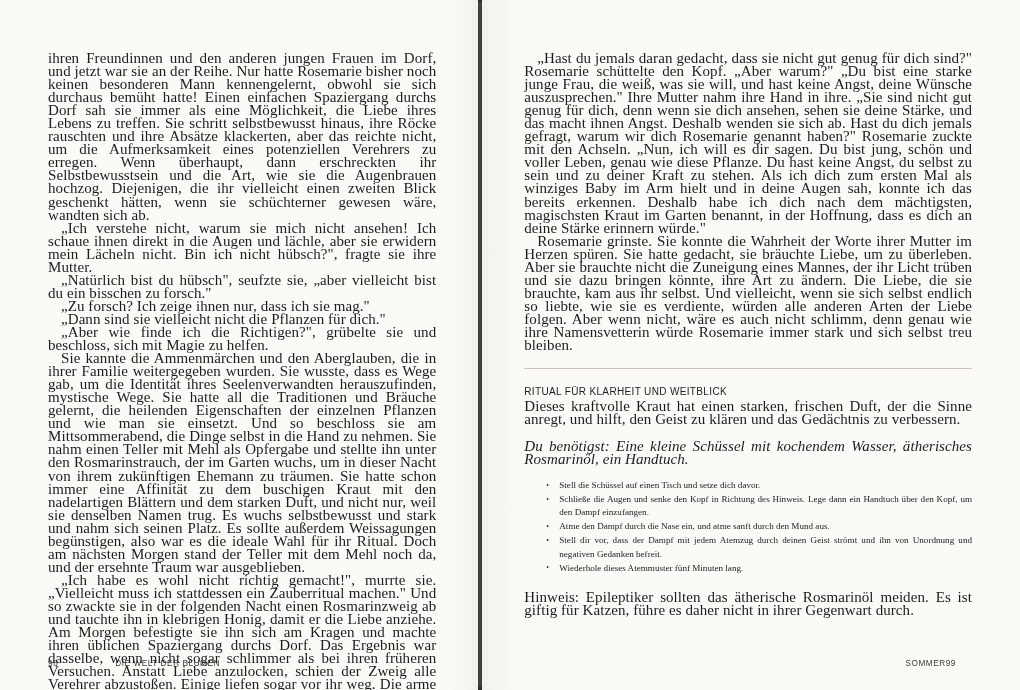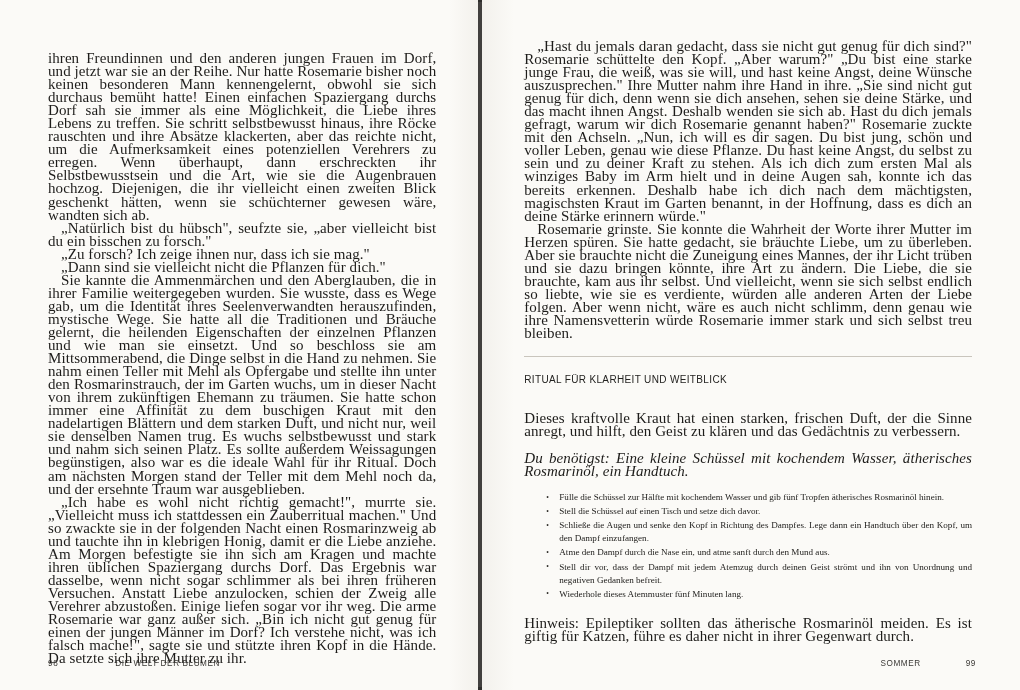--- a/index.html
+++ b/index.html
@@ -34,21 +34,21 @@
       linear-gradient(to right, #fbfaf7 0%, #fbfaf7 94%, #f3f1ec 100%);
   }
   .gutter {
     width: 4px;
     height: 690px;
     background: #413f3d;
     flex: 0 0 4px;
   }
   .page-right {
     width: 572px;
-    padding: 40px 48px 0 42px;
+    padding: 52px 48px 0 42px;
     background:
       linear-gradient(to left, #fbfaf7 0%, #fbfaf7 94%, #f3f1ec 100%);
   }
   .edge-left {
     position: absolute;
     left: 0; top: 0;
     width: 3px; height: 690px;
     background: #413f3d;
   }
   .edge-right {
@@ -99,21 +99,21 @@
   }
   .ritual-heading {
     font-family: "Liberation Sans", sans-serif;
     font-size: 10px;
     letter-spacing: 0.035em;
     color: #232220;
     margin: 17px 0 0 0;
     font-weight: 400;
   }
   .ritual-intro {
-    margin-top: 27px;
+    margin-top: 3px;
   }
   .ritual-need {
     margin-top: 14px;
     font-style: italic;
   }
   .ritual-list {
     margin: 13px 0 0 0;
     padding: 0 0 0 22px;
     list-style: none;
   }
@@ -146,22 +146,21 @@
     font-size: 8.2px;
     letter-spacing: 0.07em;
     color: #3a3835;
     display: flex;
     align-items: baseline;
   }
   .footer-left {
     left: 48px;
   }
   .footer-right {
-    right: 44px;
-    gap: 45px;
+    right: 64px;
   }
   .footer .pg {
     font-weight: 400;
   }
   .footer-left .title {
     margin-left: 17px;
     padding-left: 40px;
   }
   .footer-right .pg {
   }
@@ -172,23 +171,25 @@
 <div class="spread">
 
   <div class="edge-top"></div>
   <div class="edge-left"></div>
   <div class="edge-right"></div>
   <div class="edge-bottom"></div>
 
   <div class="page page-left">
     <div class="body-text">
       <p class="noindent">ihren Freundinnen und den anderen jungen Frauen im Dorf, und jetzt war sie an der Reihe. Nur hatte Rosemarie bisher noch keinen besonderen Mann kennengelernt, obwohl sie sich durchaus bemüht hatte! Einen einfachen Spaziergang durchs Dorf sah sie immer als eine Möglichkeit, die Liebe ihres Lebens zu treffen. Sie schritt selbstbewusst hinaus, ihre Röcke rauschten und ihre Absätze klackerten, aber das reichte nicht, um die Aufmerksamkeit eines potenziellen Verehrers zu erregen. Wenn überhaupt, dann erschreckten ihr Selbstbewusstsein und die Art, wie sie die Augenbrauen hochzog. Diejenigen, die ihr vielleicht einen zweiten Blick geschenkt hätten, wenn sie schüchterner gewesen wäre, wandten sich ab.</p>
+      <p>„Ich verstehe nicht, warum sie mich nicht ansehen! Ich schaue ihnen direkt in die Augen und lächle, aber sie erwidern mein Lächeln nicht. Bin ich nicht hübsch?", fragte sie ihre Mutter.</p>
       <p>„Natürlich bist du hübsch", seufzte sie, „aber vielleicht bist du ein bisschen zu forsch."</p>
       <p>„Zu forsch? Ich zeige ihnen nur, dass ich sie mag."</p>
       <p>„Dann sind sie vielleicht nicht die Pflanzen für dich."</p>
+      <p>„Aber wie finde ich die Richtigen?", grübelte sie und beschloss, sich mit Magie zu helfen.</p>
       <p>Sie kannte die Ammenmärchen und den Aberglauben, die in ihrer Familie weitergegeben wurden. Sie wusste, dass es Wege gab, um die Identität ihres Seelenverwandten herauszufinden, mystische Wege. Sie hatte all die Traditionen und Bräuche gelernt, die heilenden Eigenschaften der einzelnen Pflanzen und wie man sie einsetzt. Und so beschloss sie am Mittsommerabend, die Dinge selbst in die Hand zu nehmen. Sie nahm einen Teller mit Mehl als Opfergabe und stellte ihn unter den Rosmarinstrauch, der im Garten wuchs, um in dieser Nacht von ihrem zukünftigen Ehemann zu träumen. Sie hatte schon immer eine Affinität zu dem buschigen Kraut mit den nadelartigen Blättern und dem starken Duft, und nicht nur, weil sie denselben Namen trug. Es wuchs selbstbewusst und stark und nahm sich seinen Platz. Es sollte außerdem Weissagungen begünstigen, also war es die ideale Wahl für ihr Ritual. Doch am nächsten Morgen stand der Teller mit dem Mehl noch da, und der ersehnte Traum war ausgeblieben.</p>
       <p>„Ich habe es wohl nicht richtig gemacht!", murrte sie. „Vielleicht muss ich stattdessen ein Zauberritual machen." Und so zwackte sie in der folgenden Nacht einen Rosmarinzweig ab und tauchte ihn in klebrigen Honig, damit  er die Liebe anziehe. Am Morgen befestigte sie ihn sich am Kragen und machte ihren üblichen Spaziergang durchs Dorf. Das Ergebnis war dasselbe, wenn nicht sogar schlimmer als bei ihren früheren Versuchen. Anstatt Liebe anzulocken, schien der Zweig alle Verehrer abzustoßen. Einige liefen sogar vor ihr weg. Die arme Rosemarie war ganz außer sich. „Bin ich nicht gut genug für einen der jungen Männer im Dorf? Ich verstehe nicht, was ich falsch mache!", sagte sie und stützte ihren Kopf in die Hände. Da setzte sich ihre Mutter zu ihr.</p>
     </div>
     <div class="footer footer-left">
       <span class="pg">98</span>
       <span class="title">DIE WELT DER BLUMEN</span>
     </div>
   </div>
 
   <div class="gutter"></div>
@@ -202,23 +203,22 @@
     <div class="ritual-wrap">
       <hr class="rule">
       <h2 class="ritual-heading">RITUAL FÜR KLARHEIT UND WEITBLICK</h2>
       <div class="body-text ritual-intro">
         <p class="noindent">Dieses kraftvolle Kraut hat einen starken, frischen Duft, der die Sinne anregt, und hilft, den Geist zu klären und das Gedächtnis zu verbessern.</p>
       </div>
       <div class="body-text ritual-need">
         <p class="noindent">Du benötigst: Eine kleine Schüssel mit kochendem Wasser, ätherisches Rosmarinöl, ein Handtuch.</p>
       </div>
       <ul class="ritual-list">
-        <li>Fülle die Schüssel zur Hälfte mit kochendem Wasser und gib fünf Tropfen ätherisches Rosmarinöl hinein.</li>
         <li>Stell die Schüssel auf einen Tisch und setze dich davor.</li>
-        <li>Schließe die Augen und senke den Kopf in Richtung des Dampfes. Lege dann ein Handtuch über den Kopf, um den Dampf einzufangen.</li>
+        <li>Schließe die Augen und senke den Kopf in Richtung des Hinweis. Lege dann ein Handtuch über den Kopf, um den Dampf einzufangen.</li>
         <li>Atme den Dampf durch die Nase ein, und atme sanft durch den Mund aus.</li>
         <li>Stell dir vor, dass der Dampf mit jedem Atemzug durch deinen Geist strömt und ihn von Unordnung und negativen Gedanken befreit.</li>
         <li>Wiederhole dieses Atemmuster fünf Minuten lang.</li>
       </ul>
       <div class="body-text ritual-note">
         <p class="noindent">Hinweis: Epileptiker sollten das ätherische Rosmarinöl meiden. Es ist giftig für Katzen, führe es daher nicht in ihrer Gegenwart durch.</p>
       </div>
     </div>
 
     <div class="footer footer-right">

